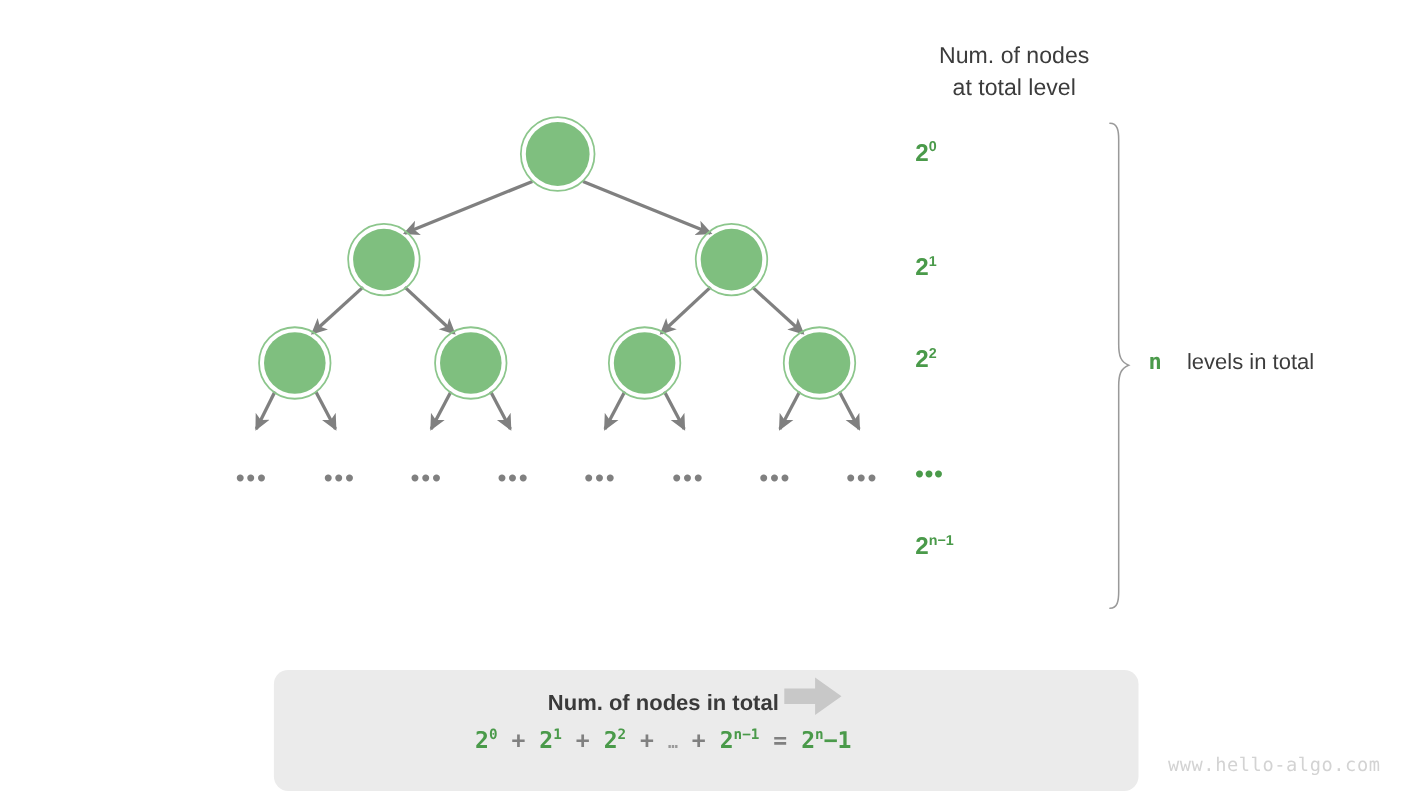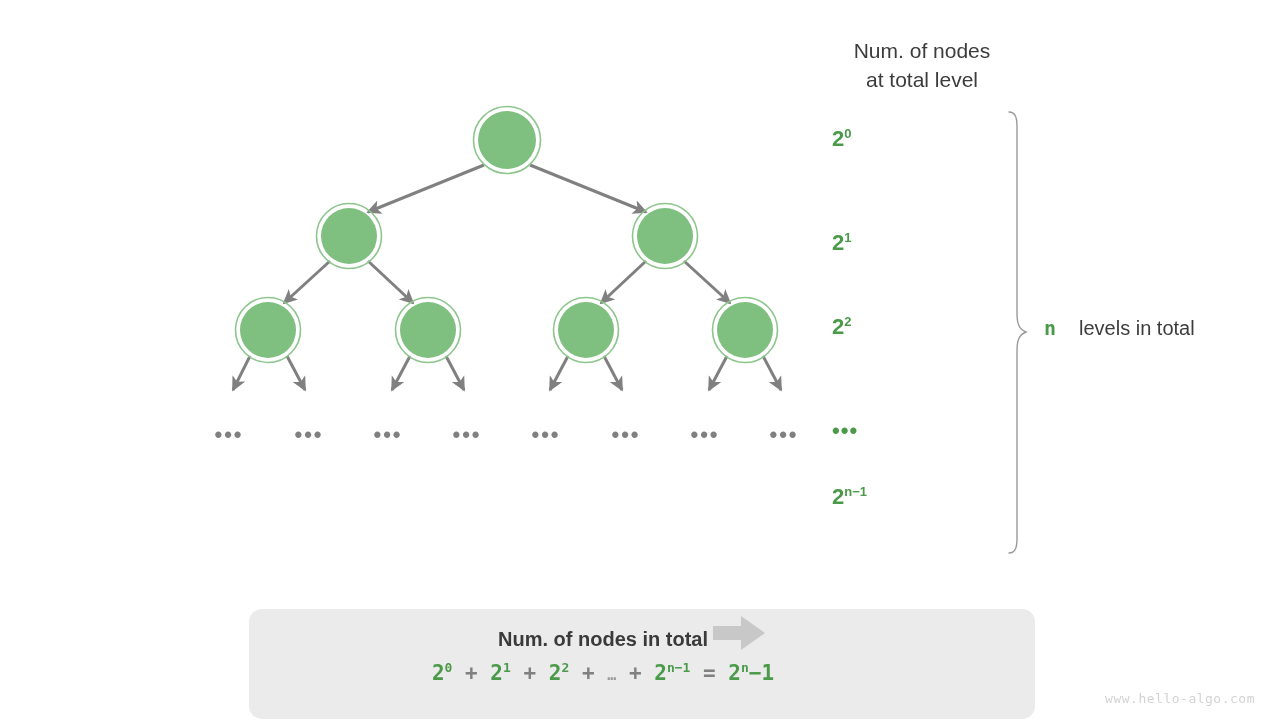--- a/index.html
+++ b/index.html
@@ -153,21 +153,21 @@
     width: 56px;
     height: 40px;
   }
 
   
   #watermark {
     position: absolute;
     right: 25px;
     bottom: 14px;
     font-family: "DejaVu Sans Mono", monospace;
-    font-size: 13px;
+    font-size: 17px;
     color: #d3d3d3;
     letter-spacing: 0.5px;
   }
 </style>
 </head>
 <body>
 
 <svg id="tree-svg" viewBox="0 0 1280 720" xmlns="http://www.w3.org/2000/svg">
   <defs>
     <marker id="arrowhead" markerWidth="5.2" markerHeight="5.2" refX="4.3" refY="2.6" orient="auto" markerUnits="strokeWidth">

